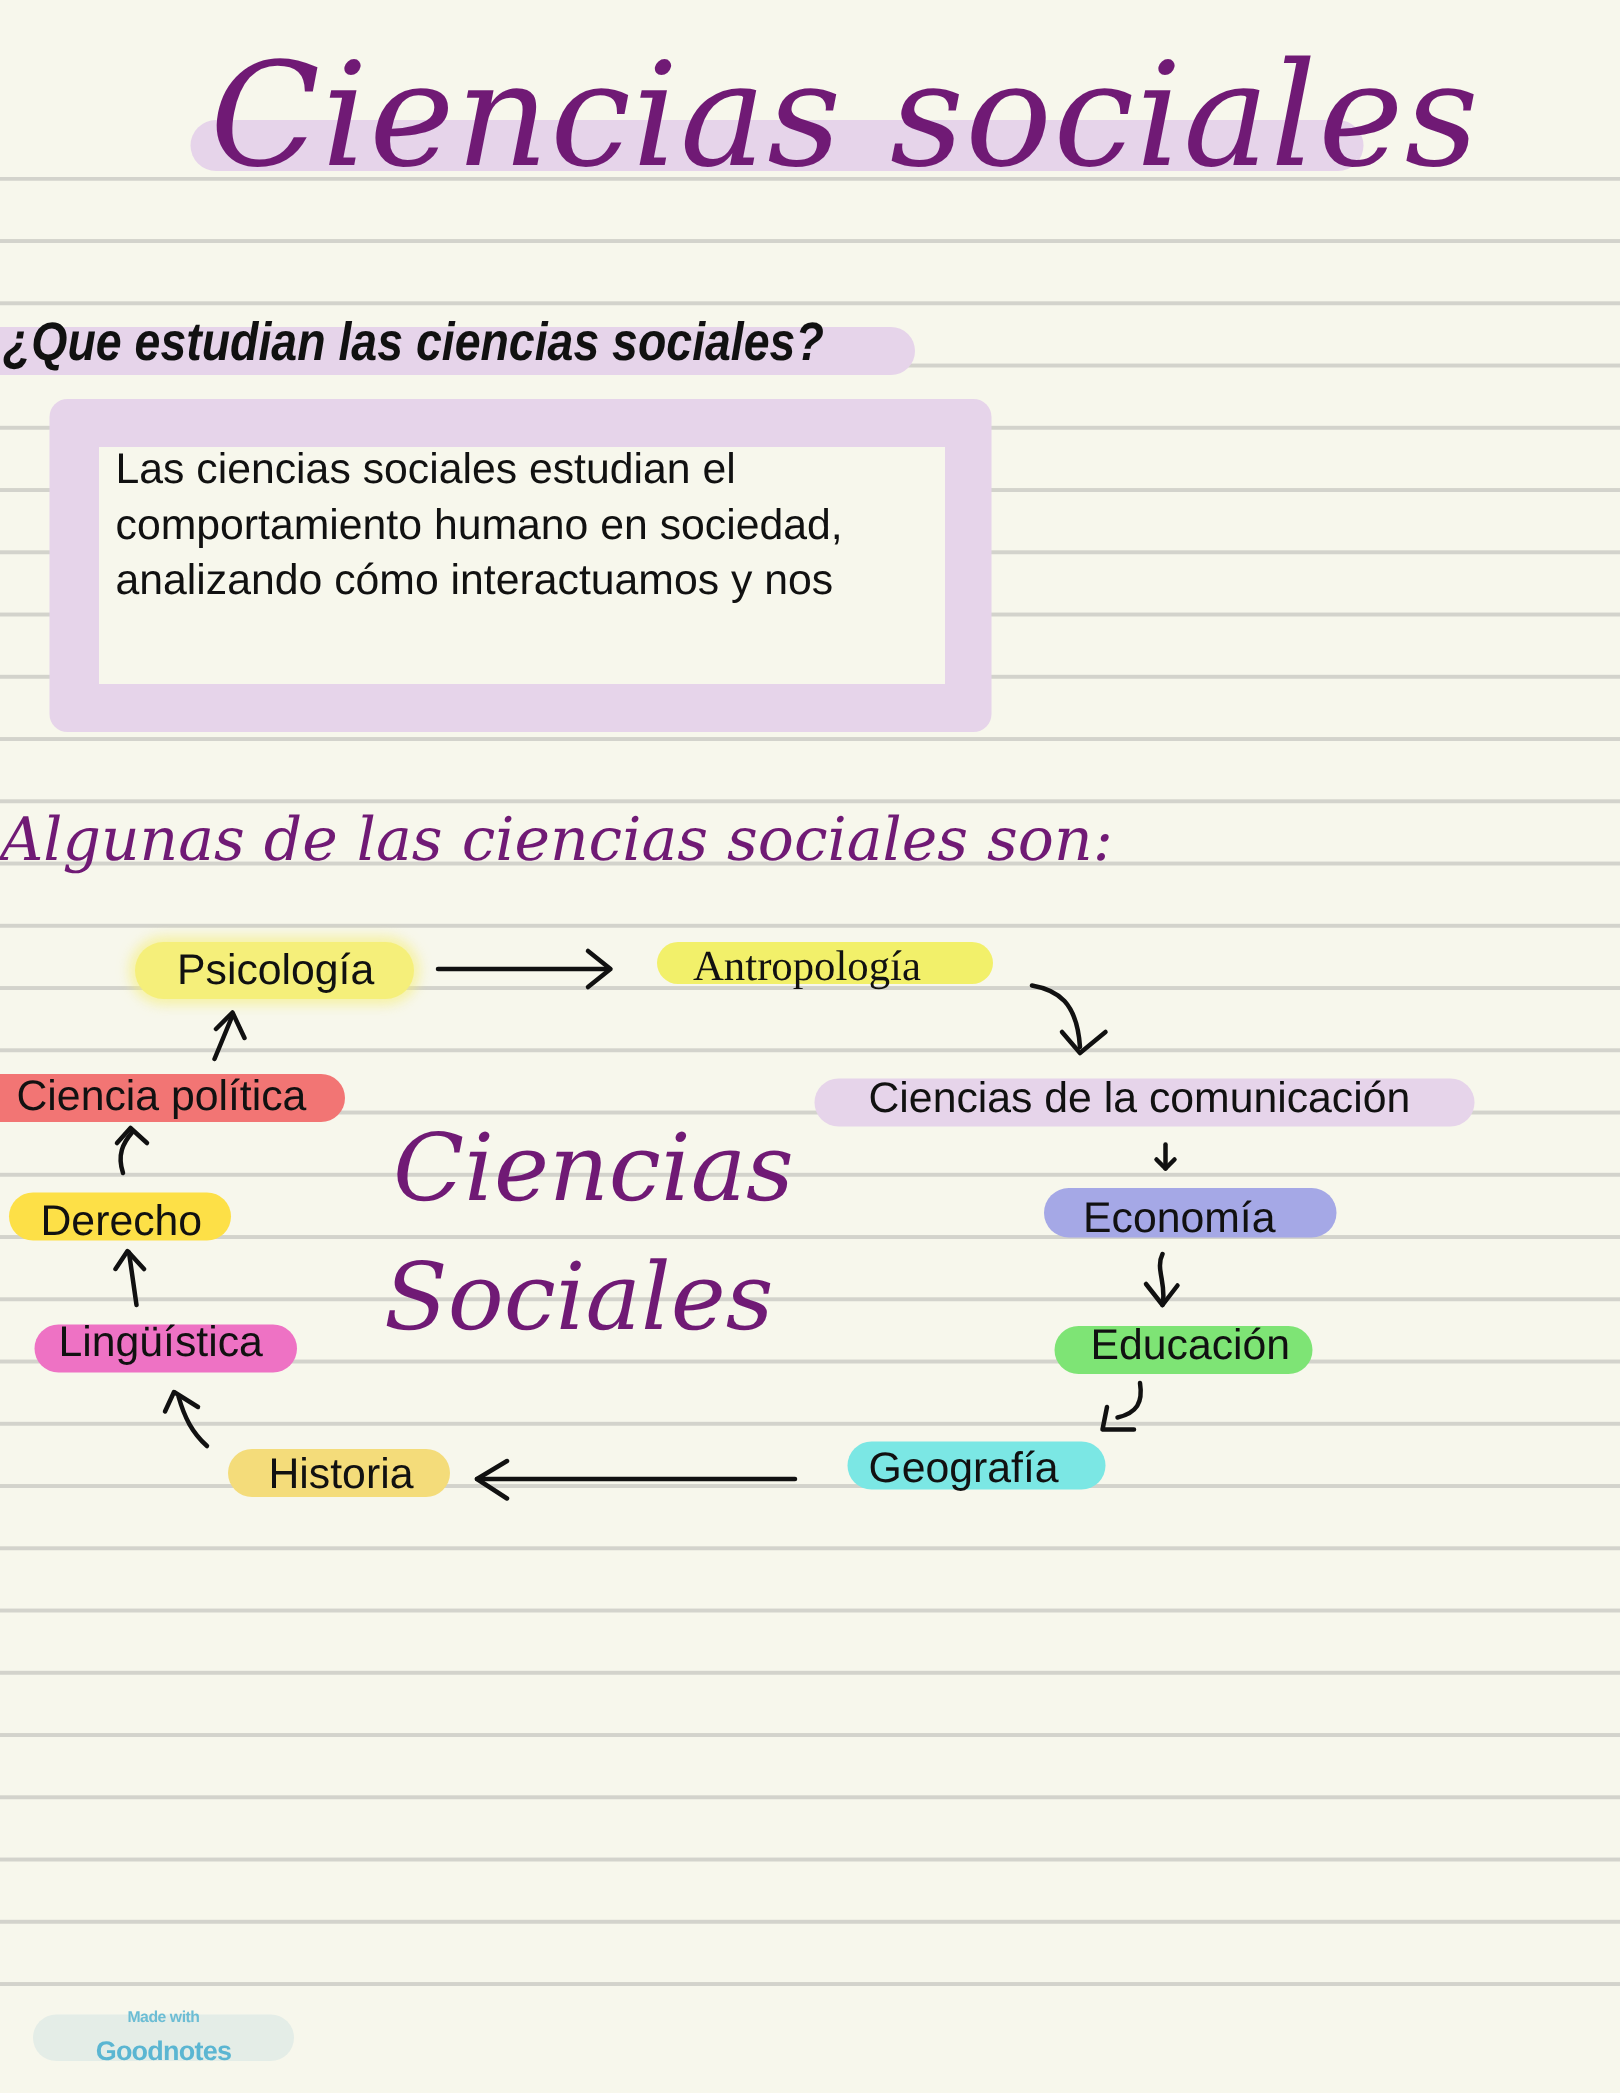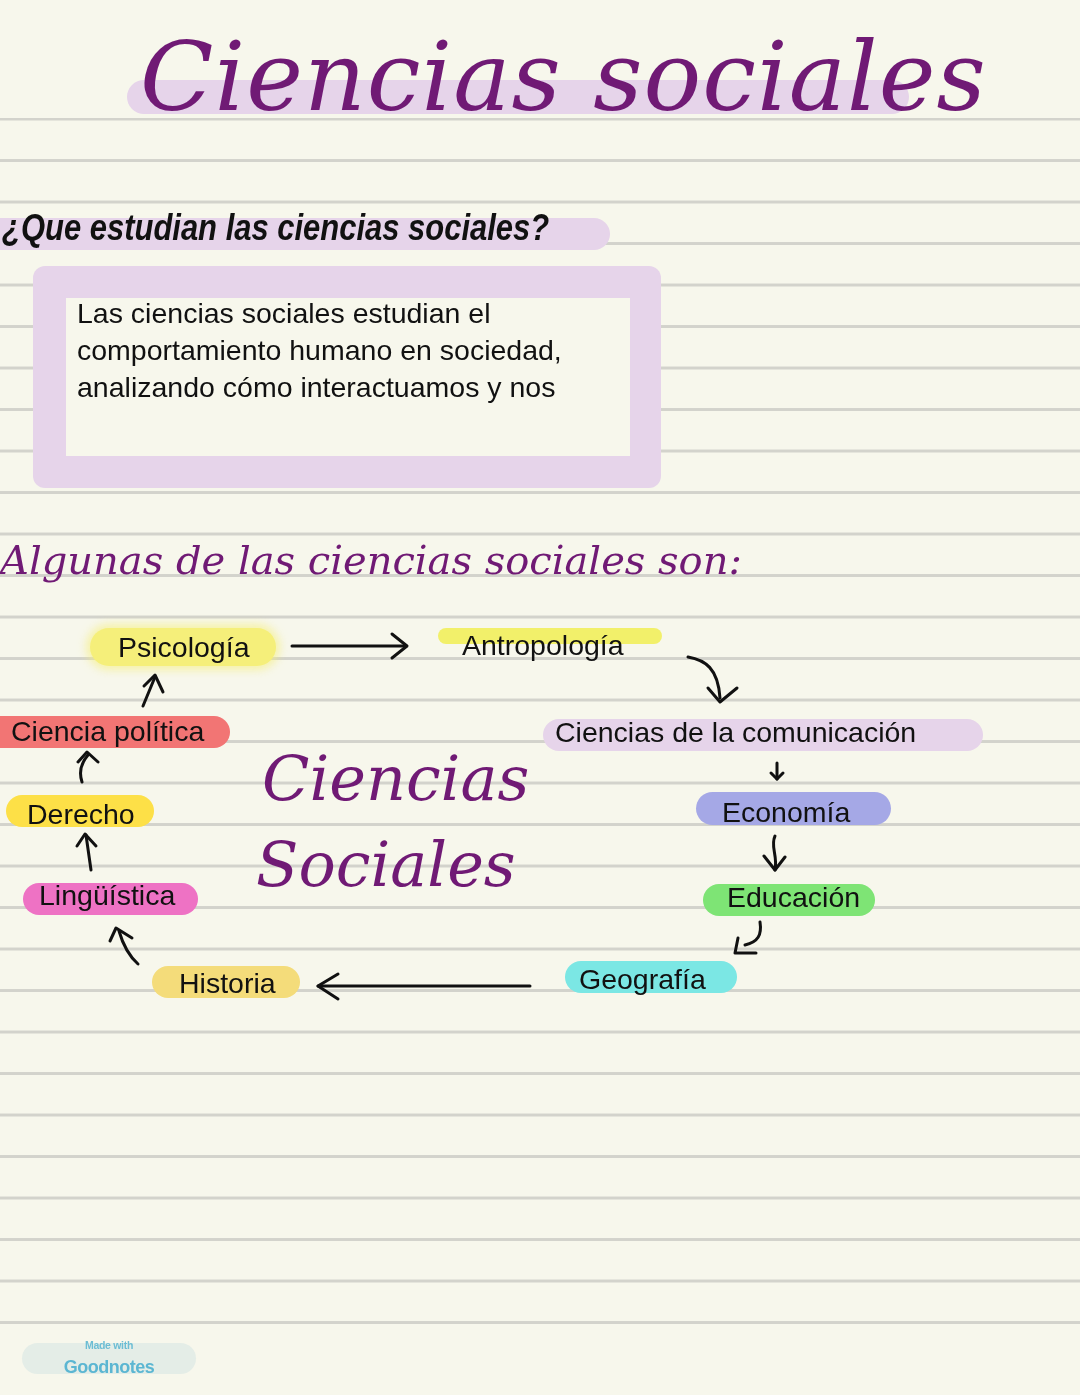--- a/index.html
+++ b/index.html
@@ -90,25 +90,25 @@
   <div>Las ciencias sociales estudian el</div>
   <div>comportamiento humano en sociedad,</div>
   <div>analizando cómo interactuamos y nos</div>
 </div>
 
 <div class="abs script subtitle">Algunas de las ciencias sociales son:</div>
 
 <div class="pill" style="left:90px; top:628px; width:186px; height:38px; background:#f5ef7a; box-shadow:0 0 8px 4px rgba(245,239,122,0.6); border-radius:20px;">
   <span class="txt" style="left:28px; top:2px;">Psicología</span>
 </div>
-<div class="pill" style="left:438px; top:628px; width:224px; height:16px; background:#f2f06a;">
+<div class="pill" style="left:438px; top:628px; width:224px; height:28px; background:#f2f06a;font-family:Liberation Serif, serif;">
   <span class="txt" style="left:24px; top:0px;">Antropología</span>
 </div>
 <div class="pill" style="left:543px; top:719px; width:440px; height:32px; background:#e6d4ea;">
-  <span class="txt" style="left:12px; top:-4px;margin-top:16px;">Ciencias de la comunicación</span>
+  <span class="txt" style="left:36px; top:-4px;margin-top:16px;">Ciencias de la comunicación</span>
 </div>
 <div class="pill" style="left:696px; top:792px; width:195px; height:33px; background:#a5a8e6;">
   <span class="txt" style="left:26px; top:3px;">Economía</span>
 </div>
 <div class="pill" style="left:703px; top:884px; width:172px; height:32px; background:#7ee475;">
   <span class="txt" style="left:24px; top:-4px;">Educación</span>
 </div>
 <div class="pill" style="left:565px; top:961px; width:172px; height:32px; background:#7be7e4;">
   <span class="txt" style="left:14px; top:1px;">Geografía</span>
 </div>

